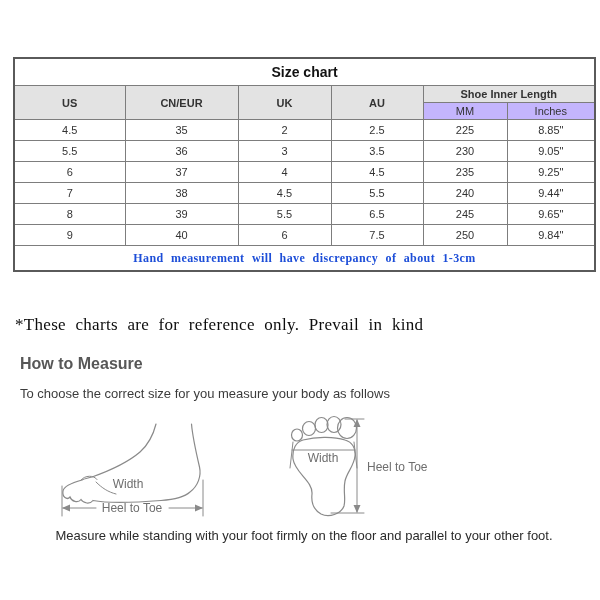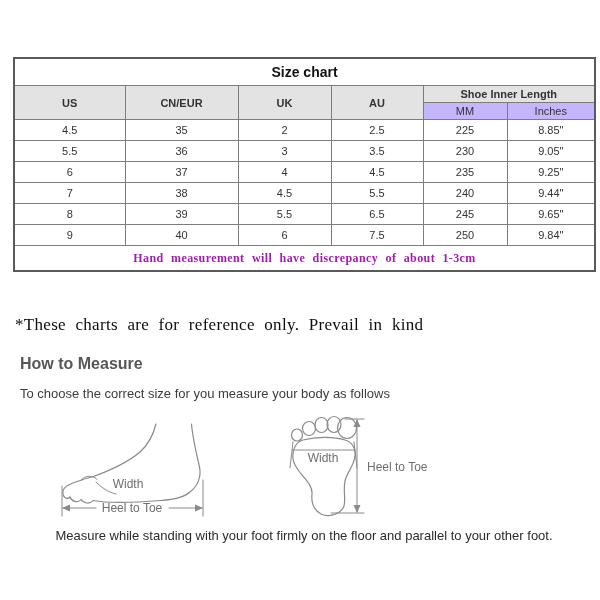--- a/index.html
+++ b/index.html
@@ -18,21 +18,21 @@
     border:1px solid #7d7d7d; text-align:center; vertical-align:middle;
     font-size:11px; color:#333; padding:0; overflow:hidden; white-space:nowrap;
   }
   .row-title td { height:26px; font-size:14px; font-weight:bold; color:#111; background:#fff; }
   .hcell   { background:#e3e3e3; font-weight:bold; font-size:12px; color:#1d1d1d; }
   .row-head td { height:16px; }
   .subcell { background:#c4b5fd; font-weight:normal; font-size:11px; color:#333; }
   .row-data td { height:20px; }
   .row-foot td {
     height:24px; font-family:"Liberation Serif", serif; font-weight:bold;
-    font-size:12px; letter-spacing:0.4px; word-spacing:4px; color:#a21caf;margin-top:44px;
+    font-size:12px; letter-spacing:0.4px; word-spacing:4px; color:#1d4ed8;margin-top:44px;
   }
 
   
   .ref-note {
     position:absolute; left:15px; top:315px;
     font-family:"Liberation Serif", serif; font-weight:normal; font-size:17px;
     letter-spacing:0.3px; word-spacing:5px; color:#0d0d0d;
   }
   .htm-heading {
     position:absolute; left:20px; top:355px; margin:0;

